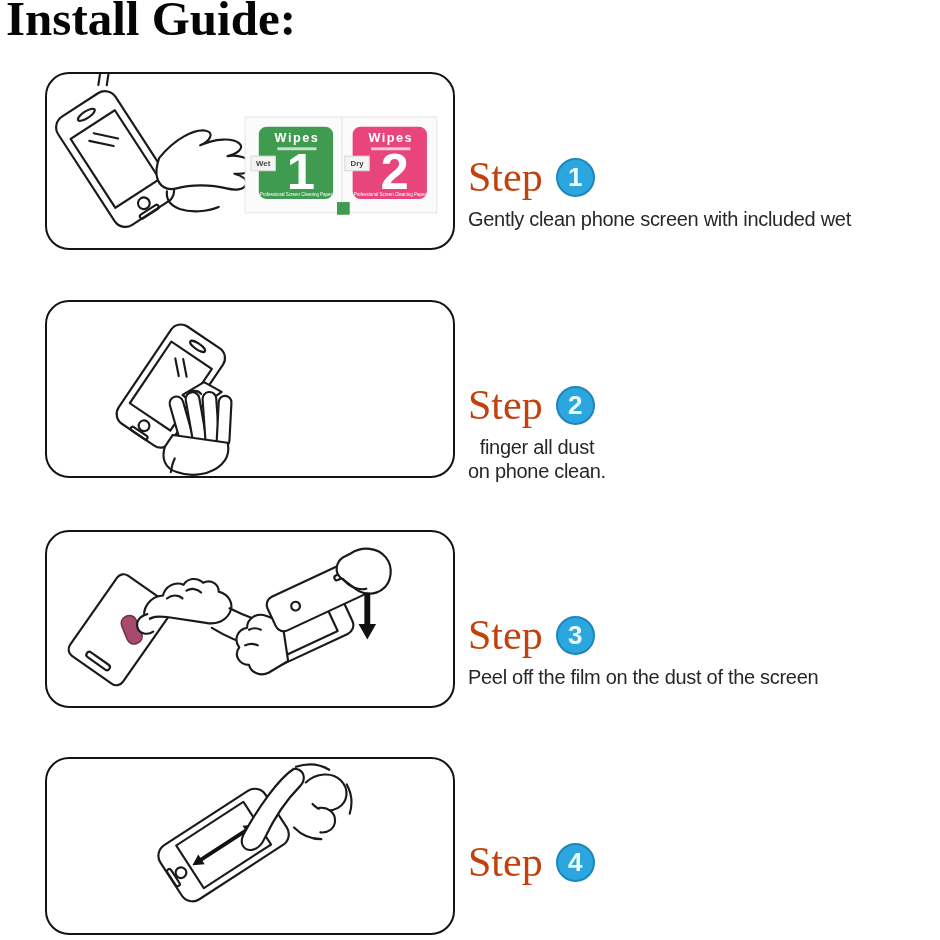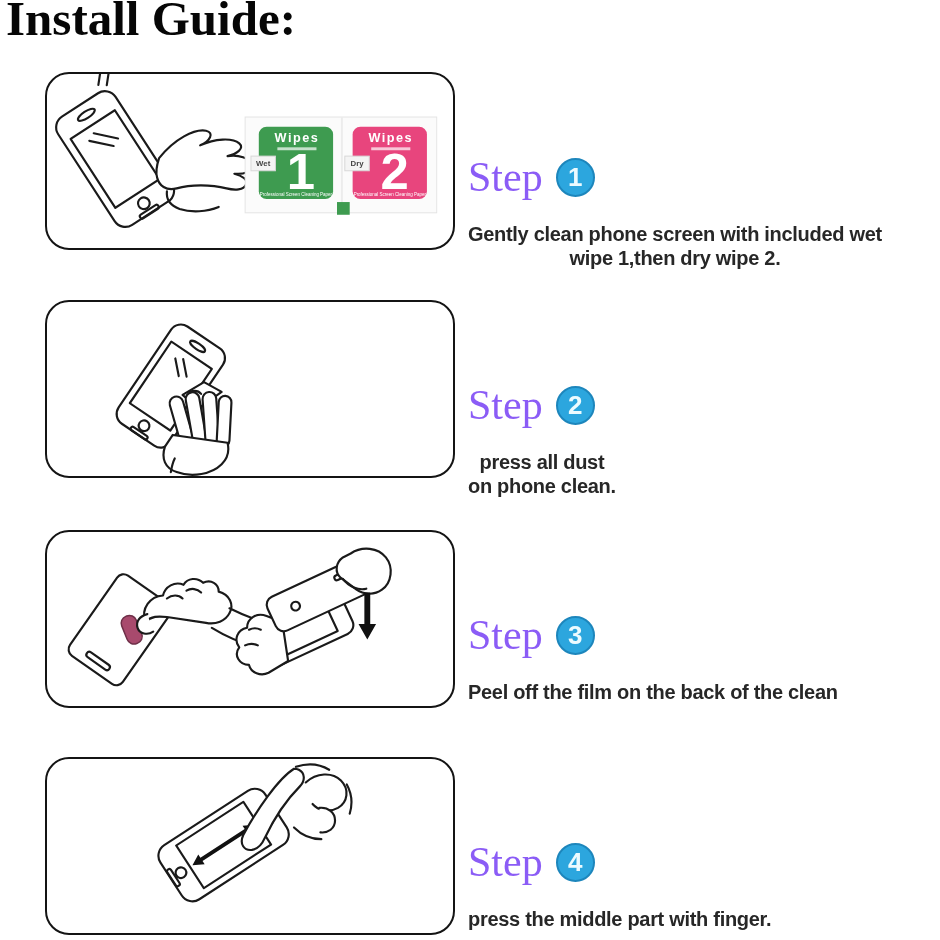--- a/index.html
+++ b/index.html
@@ -7,25 +7,25 @@
         font-family:"Liberation Sans",sans-serif;text-align:center;}
   .title{position:absolute;left:6px;top:-10px;margin:0;
          font-family:"Liberation Serif",serif;font-weight:bold;font-size:49px;
          color:#060606;letter-spacing:0px;}
   .row{position:absolute;left:45px;width:880px;height:178px;}
   .illus{position:absolute;left:0;top:0;width:410px;height:178px;box-sizing:border-box;
          border:2.5px solid #141414;border-radius:24px;background:#fff;}
   .illus svg{width:100%;height:100%;display:block;}
   .step-text{position:absolute;left:423px;top:82px;}
   .heading{display:flex;align-items:center;gap:13px;height:46px;}
-  .step-word{font-family:"Liberation Serif",serif;font-size:42px;color:#8b5cf6;}
+  .step-word{font-family:"Liberation Serif",serif;font-size:42px;color:#c2410c;}
   .step-badge{width:39px;height:39px;border-radius:50%;background:#2CA6DE;
               border:2px solid #1D86BC;color:#ecfbff;display:flex;align-items:center;
               justify-content:center;font-weight:bold;font-size:26px;box-sizing:border-box;}
-  .desc{margin-top:22px;font-weight:bold;font-size:20px;line-height:1.22;
+  .desc{margin-top:7px;font-weight:normal;font-size:20px;line-height:1.22;
         letter-spacing:-0.3px;color:#272727;white-space:nowrap;}
   
   .ln{fill:none;stroke:#1a1a1a;stroke-width:2.2;stroke-linecap:round;stroke-linejoin:round;}
   .fl{fill:#fff;stroke:#1a1a1a;stroke-width:2.2;stroke-linecap:round;stroke-linejoin:round;}
   .wipes-title{font-family:"Liberation Sans",sans-serif;font-weight:bold;font-size:13px;
                fill:#fff;letter-spacing:1.5px;text-anchor:middle;}
   .wipes-num{font-family:"Liberation Sans",sans-serif;font-weight:bold;font-size:52px;
              fill:#fff;text-anchor:middle;}
   .wipes-tab{font-family:"Liberation Sans",sans-serif;font-weight:bold;font-size:8px;
              fill:#444;text-anchor:middle;}
@@ -89,21 +89,20 @@
     </div>
     <div class="step-text">
       <div class="heading">
         <span class="step-word">Step</span>
         <span class="step-badge">
             <span>1</span>
           </span>
       </div>
       <div class="desc">
         <div>Gently clean phone screen with included wet</div>
-        <div>wipe 1,then dry wipe 2.</div>
       </div>
     </div>
   </section>
 
   <section class="row" style="top:300px">
     <div class="illus">
       <svg viewBox="0 0 410 178">
         <g transform="translate(124,86) rotate(34)">
           <rect class="fl" x="-32" y="-60" width="64" height="120" rx="12" stroke-width="2.5"></rect>
           <rect class="fl" x="-25" y="-38" width="50" height="76" stroke-width="2"></rect>
@@ -127,21 +126,21 @@
       </svg>
     </div>
     <div class="step-text">
       <div class="heading">
         <span class="step-word">Step</span>
         <span class="step-badge">
             <span>2</span>
           </span>
       </div>
       <div class="desc">
-        <div>press all dust</div>
+        <div>finger all dust</div>
         <div>on phone clean.</div>
       </div>
     </div>
   </section>
 
   <section class="row" style="top:530px">
     <div class="illus">
       <svg viewBox="0 0 410 178">
 
         <g transform="translate(72,100) rotate(35)">
@@ -186,21 +185,21 @@
       </svg>
     </div>
     <div class="step-text">
       <div class="heading">
         <span class="step-word">Step</span>
         <span class="step-badge">
             <span>3</span>
           </span>
       </div>
       <div class="desc">
-        <div>Peel off the film on the back of the clean</div>
+        <div>Peel off the film on the dust of the screen</div>
       </div>
     </div>
   </section>
 
   <section class="row" style="top:757px">
     <div class="illus">
       <svg viewBox="0 0 410 178">
         <g transform="translate(178,88) rotate(57)">
           <rect class="fl" x="-33" y="-64" width="66" height="128" rx="13" stroke-width="2.5"></rect>
           <rect class="fl" x="-26" y="-41" width="52" height="82" stroke-width="2"></rect>
@@ -220,18 +219,17 @@
       </svg>
     </div>
     <div class="step-text">
       <div class="heading">
         <span class="step-word">Step</span>
         <span class="step-badge">
             <span>4</span>
           </span>
       </div>
       <div class="desc">
-        <div>press the middle part with finger.</div>
       </div>
     </div>
   </section>
 
 </div>
 
 </body></html>

